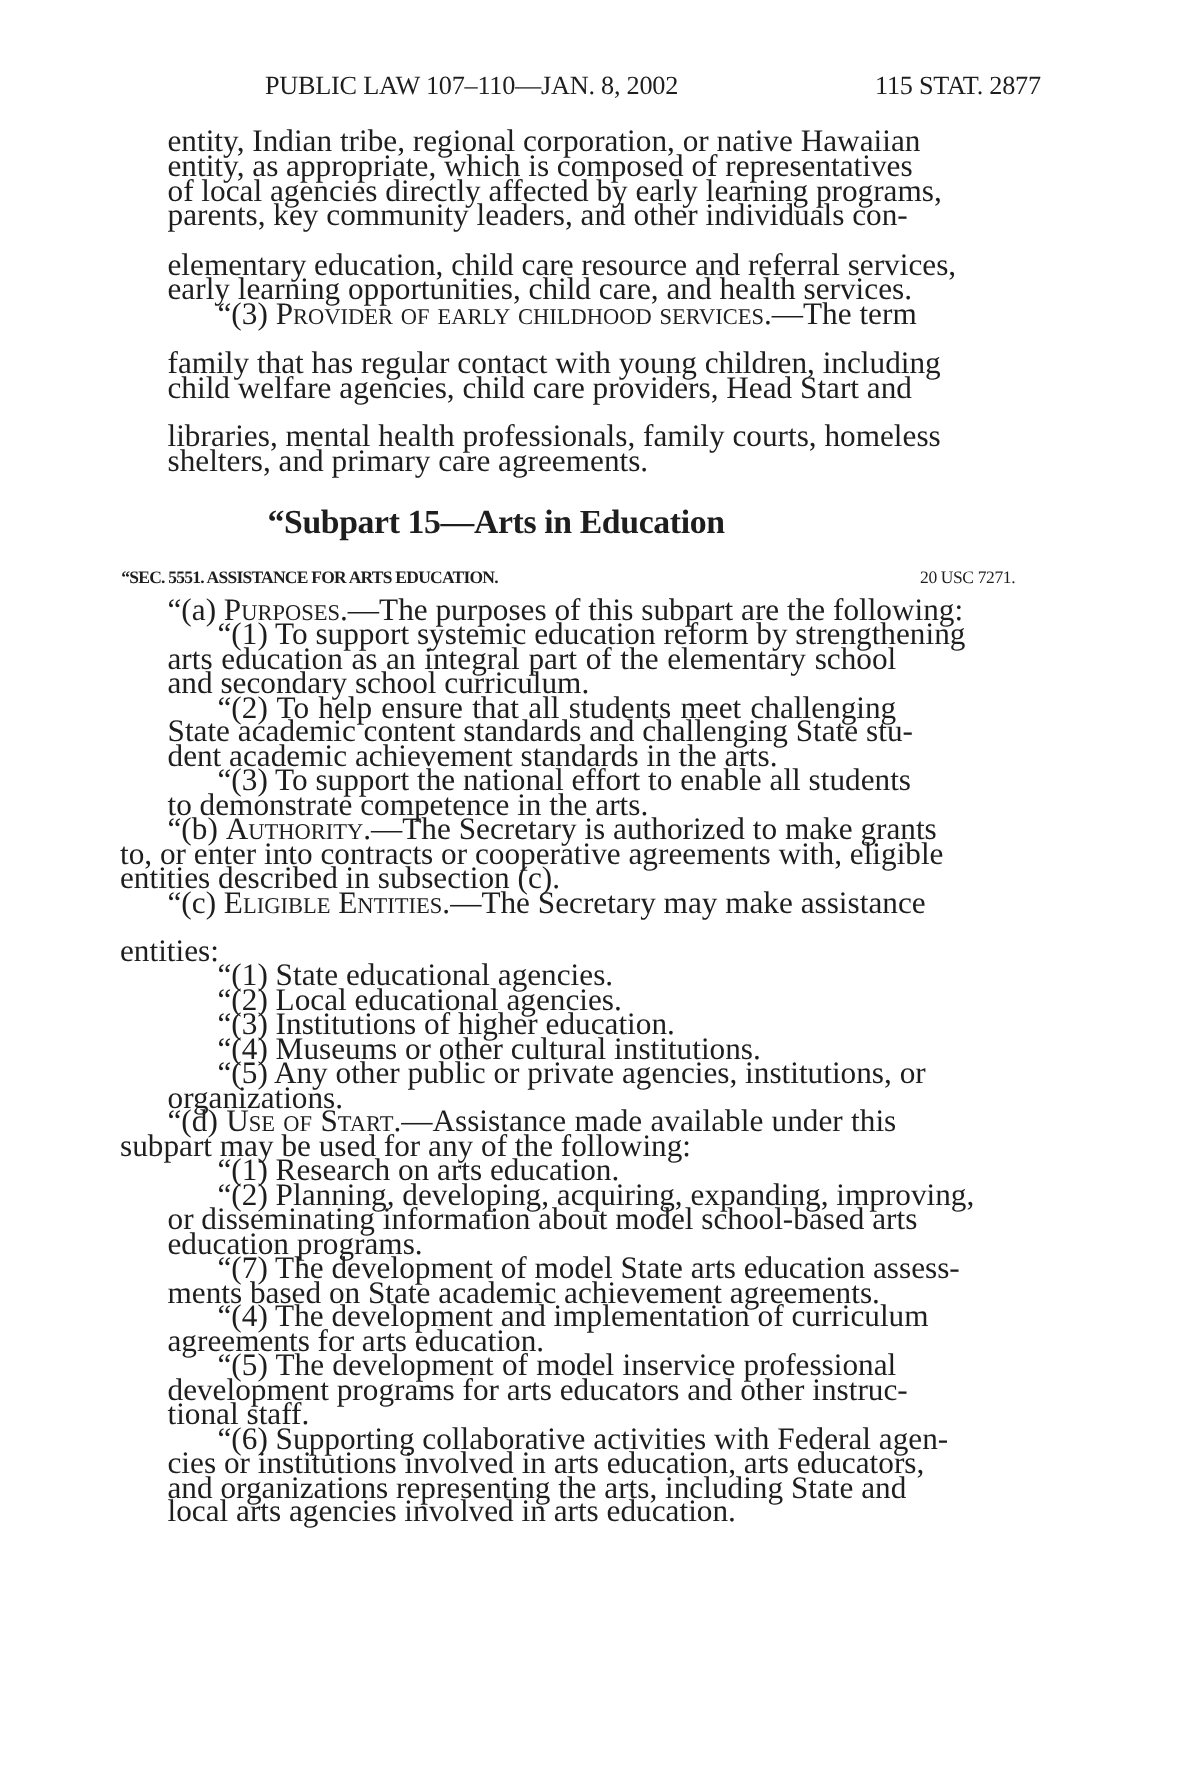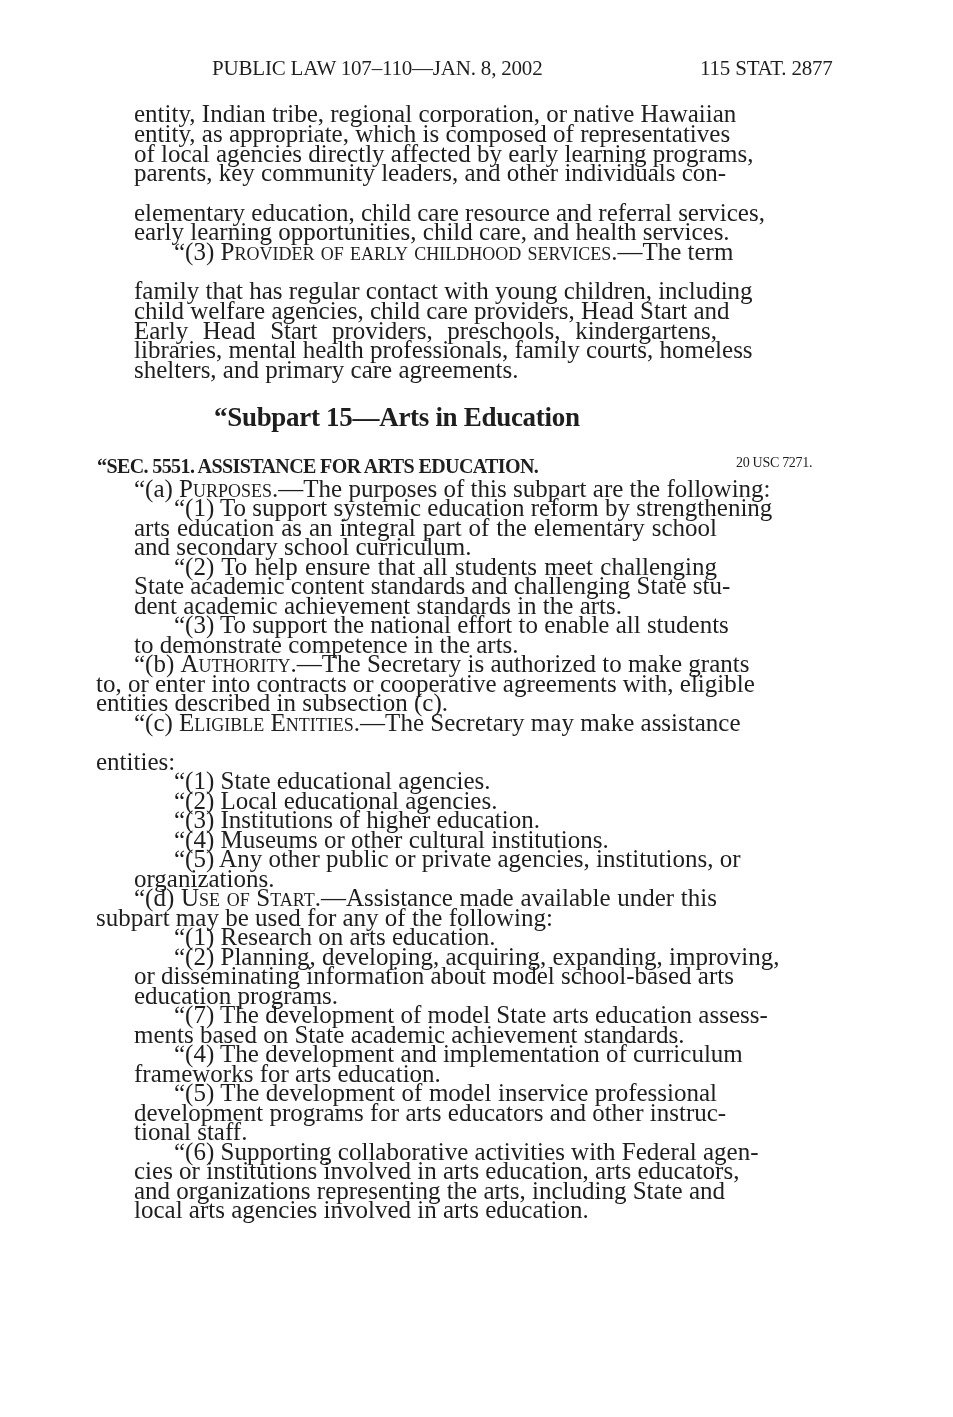--- a/index.html
+++ b/index.html
@@ -22,21 +22,21 @@
     white-space: nowrap;
   }
   .j { text-align: justify; text-align-last: justify; }
   .sc { font-variant: small-caps; }
   .subpart-title {
     position: absolute; left: 214px; top: 402px;
     font-size: 27px; font-weight: bold; white-space: nowrap; letter-spacing: -0.3px;
   }
   .sec-heading {
     position: absolute; left: 97px; top: 455px;
-    font-size: 20px; font-weight: bold; white-space: nowrap; letter-spacing: -0.6px;
+    font-size: 14px; font-weight: bold; white-space: nowrap; letter-spacing: -0.6px;
   }
   .margin-cite {
     position: absolute; left: 736px; top: 455px;
     font-size: 14px; white-space: nowrap; letter-spacing: -0.3px;
   }
 </style>
 </head>
 <body>
 
 <div class="page">
@@ -47,21 +47,20 @@
   <div class="line j" style="left:134px;top:104px;width:583px;">entity, Indian tribe, regional corporation, or native Hawaiian</div>
   <div class="line j" style="left:134px;top:124px;width:583px;">entity, as appropriate, which is composed of representatives</div>
   <div class="line j" style="left:134px;top:144px;width:583px;">of local agencies directly affected by early learning programs,</div>
   <div class="line j" style="left:134px;top:163px;width:583px;">parents, key community leaders, and other individuals con-</div>
   <div class="line j" style="left:134px;top:203px;width:583px;">elementary education, child care resource and referral services,</div>
   <div class="line j" style="left:134px;top:222px;width:583px;">early learning opportunities, child care, and health services.</div>
 
   <div class="line j" style="left:174px;top:242px;width:543px;"><span>“(3) </span><span class="sc">Provider of early childhood services</span><span>.—The term</span></div>
   <div class="line j" style="left:134px;top:281px;width:583px;">family that has regular contact with young children, including</div>
   <div class="line j" style="left:134px;top:301px;width:583px;">child welfare agencies, child care providers, Head Start and</div>
-  <div class="line j" style="left:134px;top:321px;width:583px;">Early Head Start providers, preschools, kindergartens,</div>
   <div class="line j" style="left:134px;top:340px;width:583px;">libraries, mental health professionals, family courts, homeless</div>
   <div class="line" style="left:134px;top:360px;">shelters, and primary care agreements.</div>
 
   <div class="subpart-title">“Subpart 15—Arts in Education</div>
 
   <div class="sec-heading">“SEC. 5551. ASSISTANCE FOR ARTS EDUCATION.</div>
   <div class="margin-cite">20 USC 7271.</div>
 
   <div class="line" style="left:134px;top:479px;"><span>“(a) </span><span class="sc">Purposes</span><span>.—The purposes of this subpart are the following:</span></div>
   <div class="line j" style="left:174px;top:498px;width:543px;">“(1) To support systemic education reform by strengthening</div>
@@ -88,24 +87,24 @@
 
   <div class="line j" style="left:134px;top:888px;width:583px;"><span>“(d) </span><span class="sc">Use of Start</span><span>.—Assistance made available under this</span></div>
   <div class="line" style="left:96px;top:908px;">subpart may be used for any of the following:</div>
   <div class="line" style="left:174px;top:927px;">“(1) Research on arts education.</div>
 
   <div class="line j" style="left:174px;top:947px;width:543px;">“(2) Planning, developing, acquiring, expanding, improving,</div>
   <div class="line j" style="left:134px;top:966px;width:583px;">or disseminating information about model school-based arts</div>
   <div class="line" style="left:134px;top:986px;">education programs.</div>
 
   <div class="line j" style="left:174px;top:1005px;width:543px;">“(7) The development of model State arts education assess-</div>
-  <div class="line" style="left:134px;top:1025px;">ments based on State academic achievement standards.</div>
+  <div class="line" style="left:134px;top:1025px;">ments based on State academic achievement agreements.</div>
 
   <div class="line j" style="left:174px;top:1044px;width:543px;">“(4) The development and implementation of curriculum</div>
-  <div class="line" style="left:134px;top:1064px;">frameworks for arts education.</div>
+  <div class="line" style="left:134px;top:1064px;">agreements for arts education.</div>
 
   <div class="line j" style="left:174px;top:1083px;width:543px;">“(5) The development of model inservice professional</div>
   <div class="line j" style="left:134px;top:1103px;width:583px;">development programs for arts educators and other instruc-</div>
   <div class="line" style="left:134px;top:1122px;">tional staff.</div>
 
   <div class="line j" style="left:174px;top:1142px;width:543px;">“(6) Supporting collaborative activities with Federal agen-</div>
   <div class="line j" style="left:134px;top:1161px;width:583px;">cies or institutions involved in arts education, arts educators,</div>
   <div class="line j" style="left:134px;top:1181px;width:583px;">and organizations representing the arts, including State and</div>
   <div class="line" style="left:134px;top:1200px;">local arts agencies involved in arts education.</div>
 

